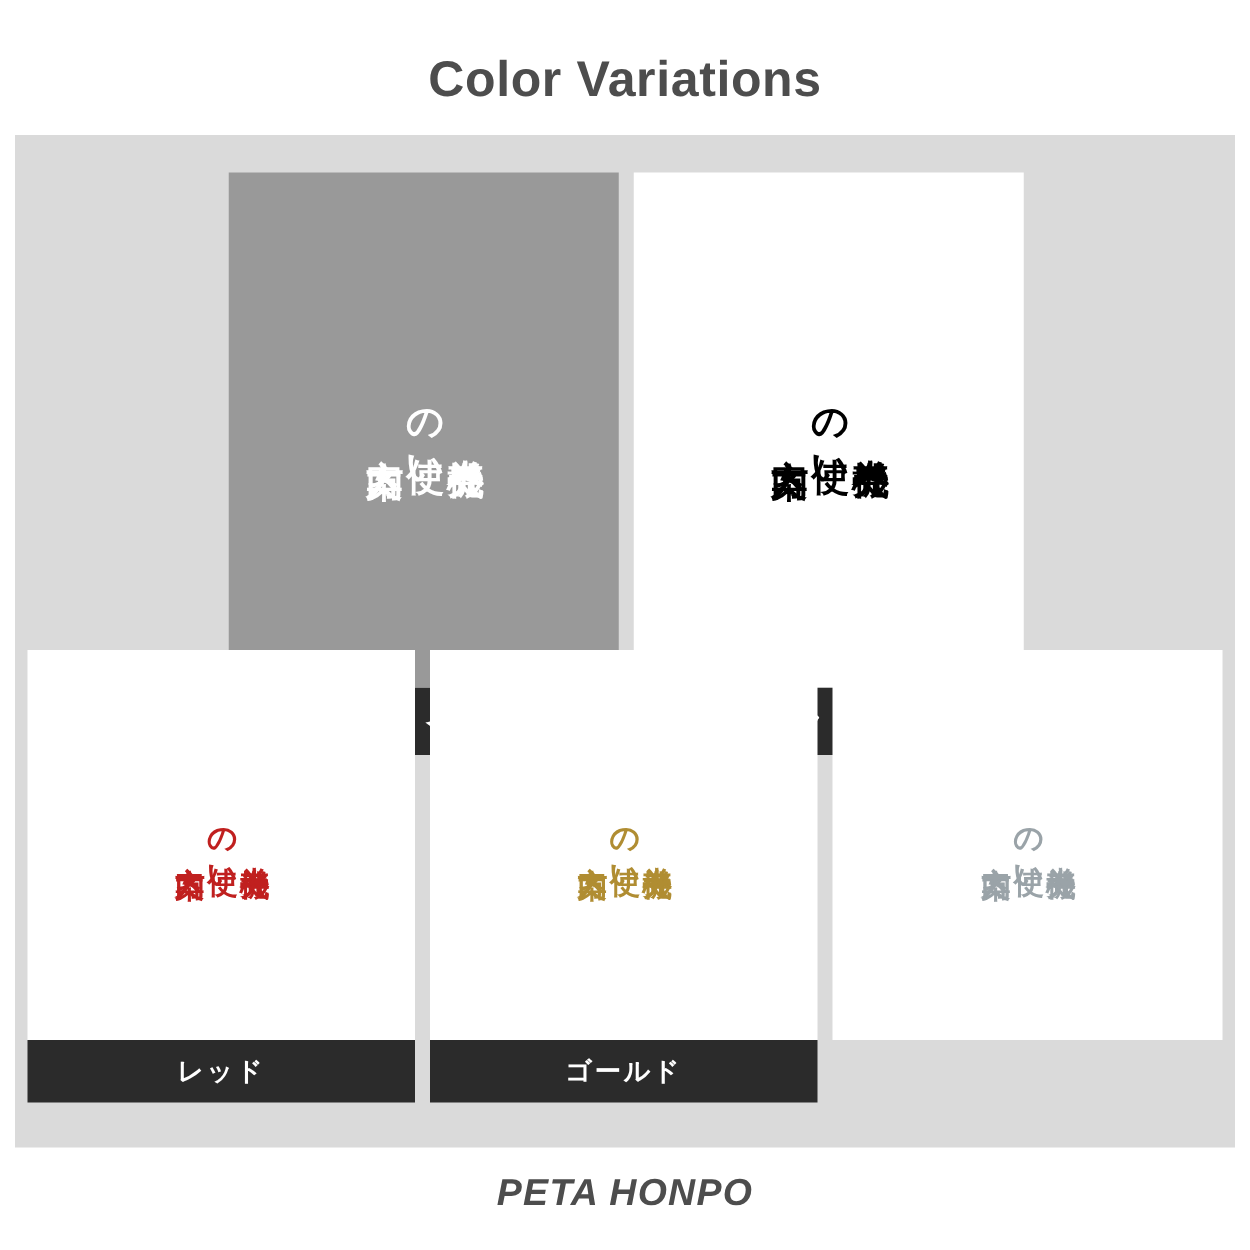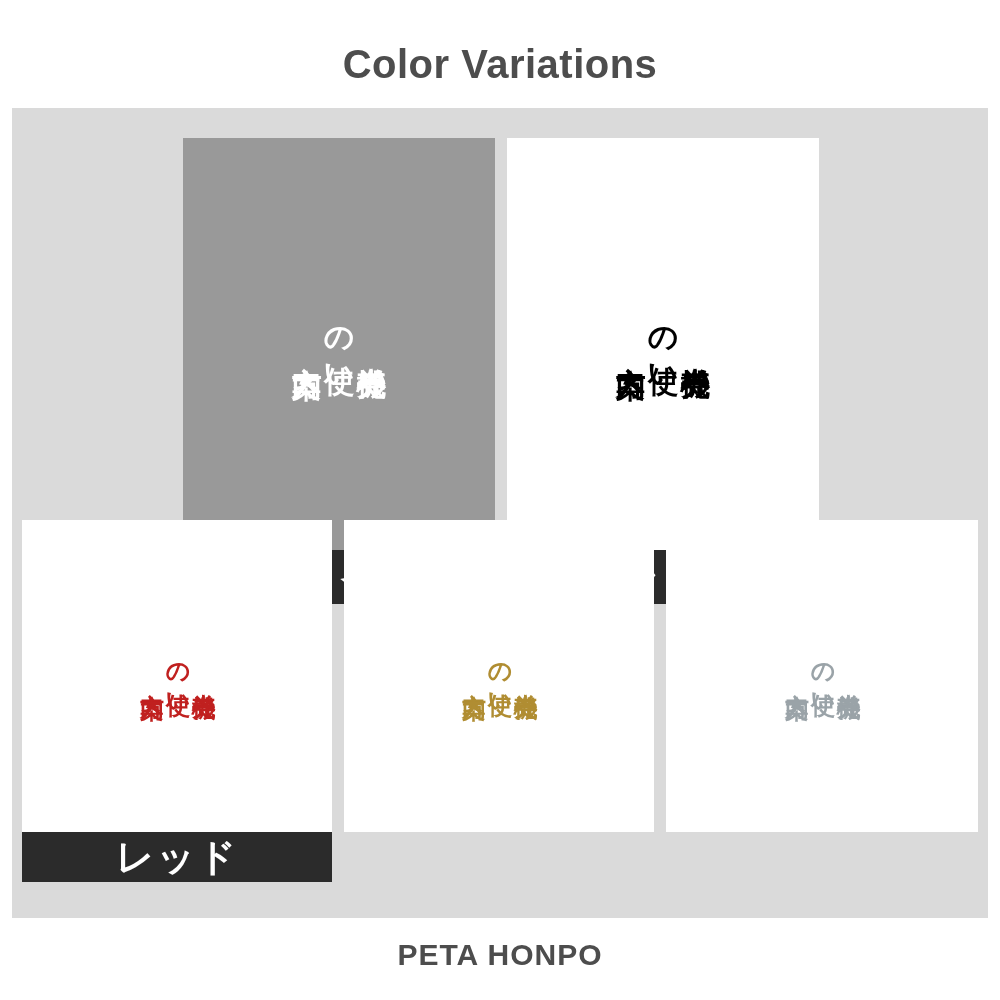--- a/index.html
+++ b/index.html
@@ -97,39 +97,40 @@
     top: 412px;
     height: 368px;
   }
   .card.bottom .swatch {
     height: 312px;
     background: #ffffff;
   }
   .card.bottom .label {
     height: 50px;
     line-height: 50px;
-    font-size: 38px;
+    font-size: 21px;
   }
   .card.bottom .vtext {
     font-size: 24px;
   }
   #card-red { left: 10px; width: 310px; }
   #card-gold { left: 332px; width: 310px; }
   #card-silver { left: 654px; width: 312px; }
 
   .footer {
     position: absolute;
     left: 0;
     top: 938px;
     width: 1000px;
     text-align: center;
     font-size: 30px;
     font-weight: bold;
     color: #4d4d4d;
     letter-spacing: 1px;
+    font-style: italic;
   }
 </style>
 </head>
 <body>
 
 <div class="page">
 
   <div class="title">Color Variations</div>
 
   <div class="panel">
@@ -160,20 +161,21 @@
       </div>
       <div class="label">レッド</div>
     </div>
 
     <div class="card bottom" id="card-gold">
       <div class="swatch" style="background: rgb(255, 255, 255);">
         <span class="vtext" style="color: rgb(176, 141, 50);">券売機
 の使い
 方案内</span>
       </div>
+      <div class="label">ゴールド</div>
     </div>
 
     <div class="card bottom" id="card-silver">
       <div class="swatch" style="background: rgb(255, 255, 255);">
         <span class="vtext" style="color: rgb(154, 163, 168);">券売機
 の使い
 方案内</span>
       </div>
     </div>
 

